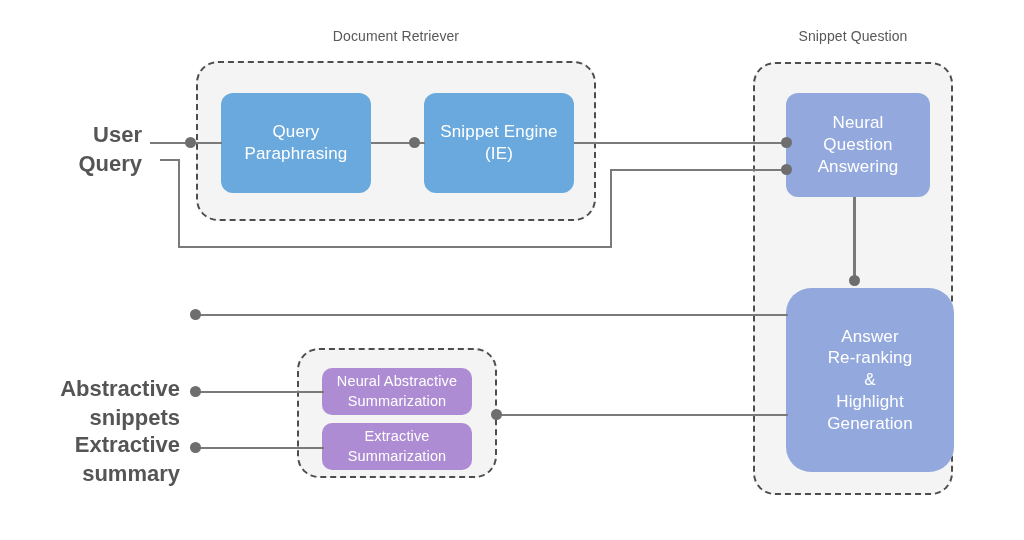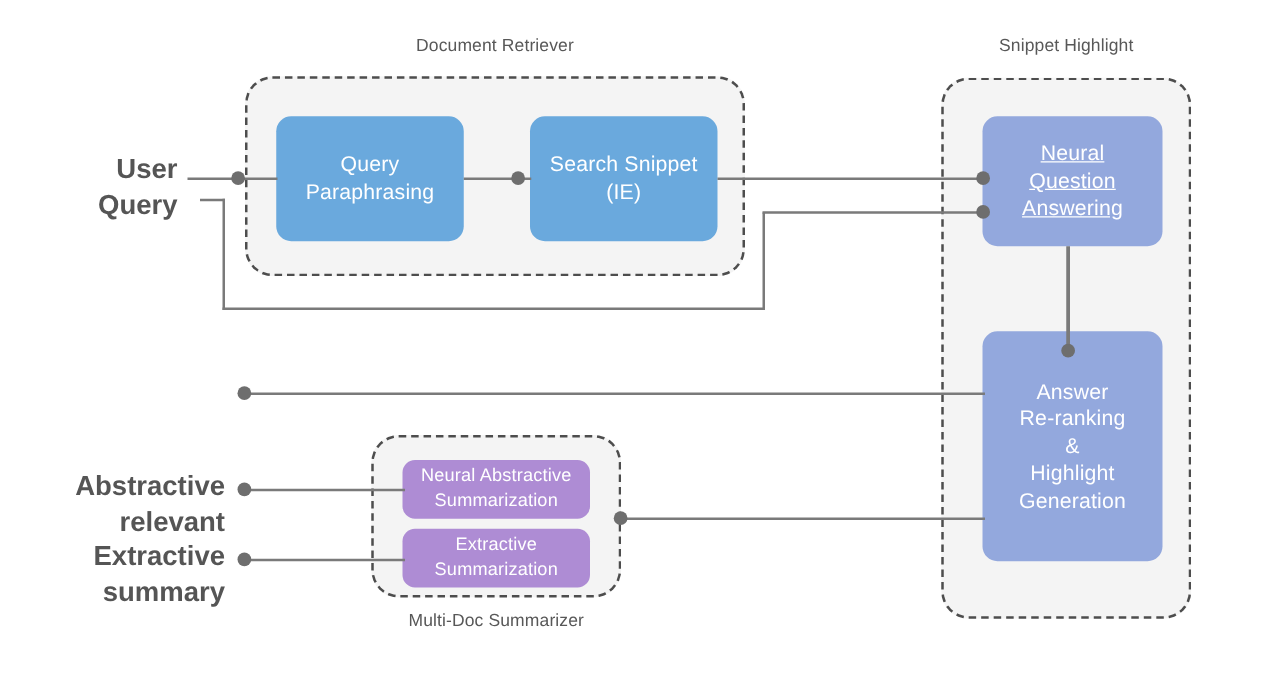--- a/index.html
+++ b/index.html
@@ -84,38 +84,37 @@
 <body>
 
 <div id="canvas">
 
   <div class="group-title" style="left:196px; top:28px; width:400px;">Document Retriever</div>
   <div class="group" style="left:196px; top:61px; width:400px; height:160px;"></div>
 
   <div class="node blue" style="left:221px; top:93px; width:150px; height:100px;">Query
 Paraphrasing</div>
 
-  <div class="node blue" style="left:424px; top:93px; width:150px; height:100px;">Search Snippet
+  <div class="node blue" style="left:424px; top:93px; width:150px; height:100px;">Snippet Engine
 (IE)</div>
 
-  <div class="group-title" style="left:753px; top:28px; width:200px;">Snippet Highlight</div>
+  <div class="group-title" style="left:753px; top:28px; width:200px;">Snippet Question</div>
   <div class="group" style="left:753px; top:62px; width:200px; height:433px;"></div>
 
-  <div class="node indigo" style="left:786px; top:93px; width:144px; height:104px;text-decoration:underline;">Neural
+  <div class="node indigo" style="left:786px; top:93px; width:144px; height:104px;">Neural
 Question
 Answering</div>
 
-  <div class="node indigo" style="left:786px; top:265px; width:144px; height:184px;">Answer
+  <div class="node indigo" style="left:786px; top:288px; width:168px; height:184px;border-radius:25px;">Answer
 Re-ranking
 &amp;
 Highlight
 Generation</div>
 
   <div class="group" style="left:297px; top:348px; width:200px; height:130px;"></div>
-  <div class="group-title" style="left:277px; top:488px; width:240px;">Multi-Doc Summarizer</div>
 
   <div class="node purple small" style="left:322px; top:368px; width:150px; height:47px;">Neural Abstractive
 Summarization</div>
 
   <div class="node purple small" style="left:322px; top:423px; width:150px; height:47px;">Extractive
 Summarization</div>
 
   <div class="edge h" style="left:150px; top:142px; width:72px;"></div>
   <div class="dot" style="left:185px; top:137px;"></div>
 
@@ -145,18 +144,18 @@
   <div class="dot" style="left:190px; top:386px;"></div>
 
   <div class="edge h" style="left:196px; top:447px; width:128px;"></div>
   <div class="dot" style="left:190px; top:442px;"></div>
 
   <div class="io-label" style="left:0px; top:120px; width:142px;">User
 Query</div>
 
 
   <div class="io-label" style="left:0px; top:374px; width:180px;">Abstractive
-relevant</div>
+snippets</div>
 
   <div class="io-label" style="left:0px; top:430px; width:180px;">Extractive
 summary</div>
 
 </div>
 
 </body></html>

